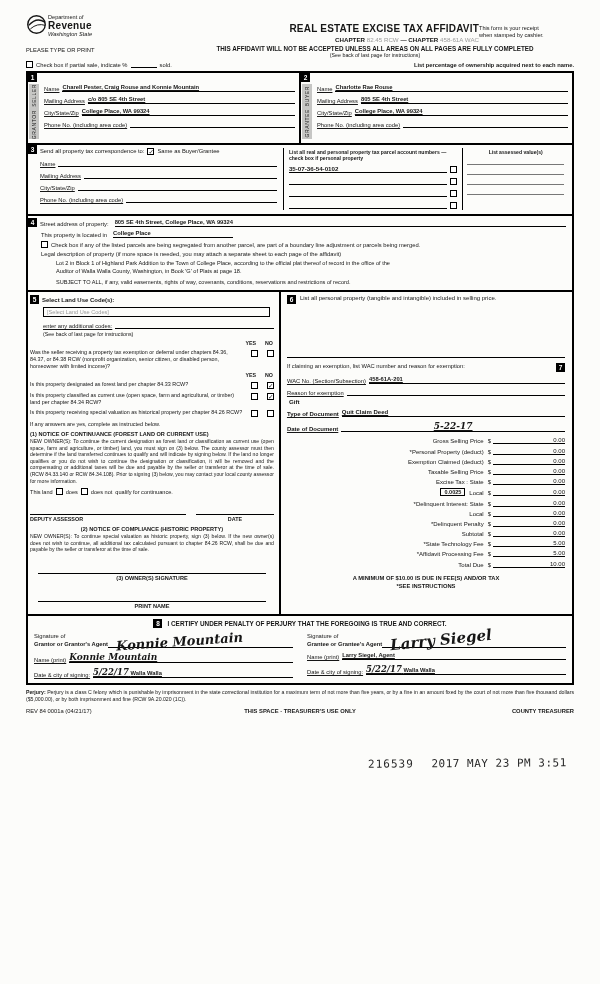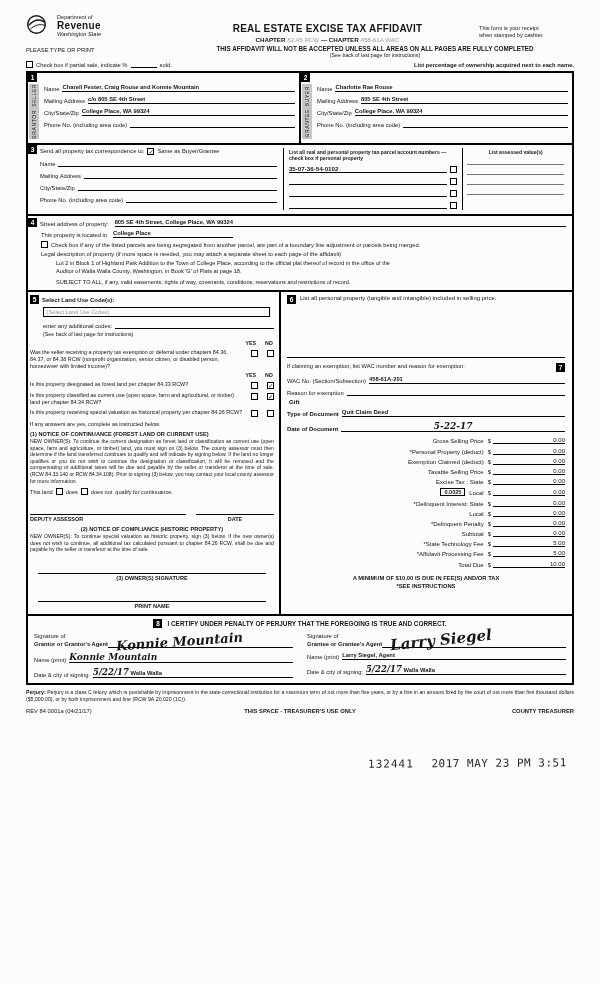--- a/index.html
+++ b/index.html
@@ -11,25 +11,25 @@
   .num { flex:0 0 auto; display:inline-block; width:9px; height:9px; background:#000; color:#fff;
          font-size:6.5px; line-height:9px; text-align:center; font-weight:bold; }
   .cb  { flex:0 0 auto; display:inline-block; width:7px; height:7px; border:1px solid #000;
          font-size:6.5px; line-height:6px; text-align:center; background:#fff; overflow:hidden; }
   .fill{ flex:1; border-bottom:1px solid #000; min-height:8px; margin-left:3px; white-space:nowrap; }
   .typed{ font-weight:bold; }
   .hand { font-family:"DejaVu Serif", serif; font-style:italic; font-weight:bold; }
 
   
   .hdr { display:flex; align-items:flex-start; }
-  .hdr-left { display:flex; gap:10px; width:150px; align-items:flex-start; }
+  .hdr-left { display:flex; gap:1px; width:150px; align-items:flex-start; }
   .d1{ display:block; font-size:5.6px; }
   .d2{ display:block; font-size:10px; font-weight:bold; letter-spacing:.3px; }
   .d3{ display:block; font-size:5.6px; font-style:italic; }
-  .hdr-center{ flex:1; text-align:center; padding-top:9px; }
+  .hdr-center{ flex:1; text-align:right; padding-top:9px; }
   .title{ font-size:10px; font-weight:bold; letter-spacing:.2px; }
   .chapter{ font-size:6.2px; font-weight:bold; margin-top:2px; }
   .ch-g{ color:#9a9a9a; font-weight:normal; }
   .hdr-right{ width:95px; font-size:5.6px; padding-top:11px; line-height:1.3; }
 
   .subhdr{ display:flex; margin-top:2px; align-items:flex-start; }
   .pt{ font-size:5.8px; width:150px; padding-top:2px; }
   .warnwrap{ flex:1; text-align:center; }
   .warn{ font-size:6.3px; font-weight:bold; }
   .seeback{ font-size:5.3px; }
@@ -39,21 +39,21 @@
 
   
   .parties{ display:flex; margin-top:3px; border:2px solid #000; }
   .party{ flex:1; display:flex; position:relative; padding:1px 4px 4px 1px; min-height:52px; }
   .party + .party{ border-left:2px solid #000; }
   .pnum{ position:absolute; left:0; top:0; }
   .vlabel{ width:10px; background:#c6c6c4; display:flex; flex-direction:column; align-items:center;
            justify-content:center; gap:3px; margin-top:10px; }
   .vlabel span{ writing-mode:vertical-rl; transform:rotate(180deg); font-size:5px; letter-spacing:.6px; }
   .pfields{ flex:1; padding-left:5px; padding-top:6px; }
-  .fline{ display:flex; align-items:flex-end; margin-top:4px; font-size:5.8px; }
+  .fline{ display:flex; align-items:flex-end; margin-top:4px; font-size:5.8px;text-decoration:underline; }
   .fline .lbl{ white-space:nowrap; }
 
   
   .sec3{ display:flex; border:2px solid #000; border-top:none; position:relative; padding:3px 4px 4px 12px; min-height:60px; }
   .s3num{ position:absolute; left:0; top:0; }
   .s3-left{ width:46%; padding-right:6px; }
   .sendrow{ font-size:5.8px; display:flex; align-items:center; gap:3px; }
   .s3-mid{ width:34%; border-left:1px solid #000; padding:1px 5px; }
   .colhdr{ font-size:5.1px; font-weight:bold; line-height:1.2; }
   .prow{ display:flex; align-items:flex-end; gap:3px; margin-top:4px; }
@@ -563,16 +563,16 @@
 
   <div class="footer">
     <div class="f-rev">REV 84 0001a (04/21/17)</div>
     <div class="f-mid">THIS SPACE - TREASURER'S USE ONLY</div>
     <div class="f-right">COUNTY TREASURER</div>
   </div>
 
 </div>
 
 <div class="stamp">
-  <span class="stampnum">132441</span>
+  <span class="stampnum">216539</span>
   <span class="stampdt">2017 MAY 23 PM 3:51</span>
 </div>
 </div>
 
 </body></html>

